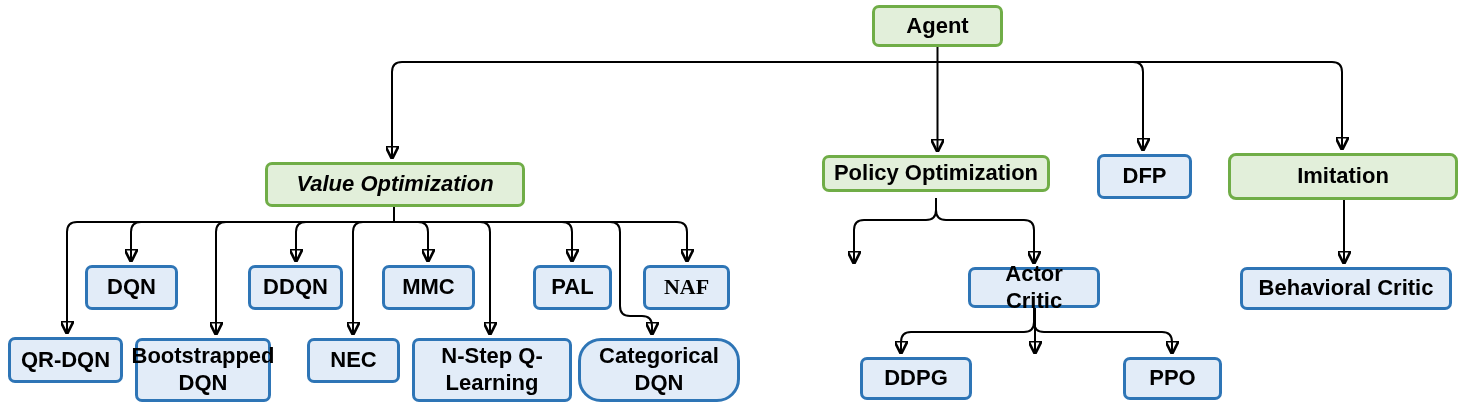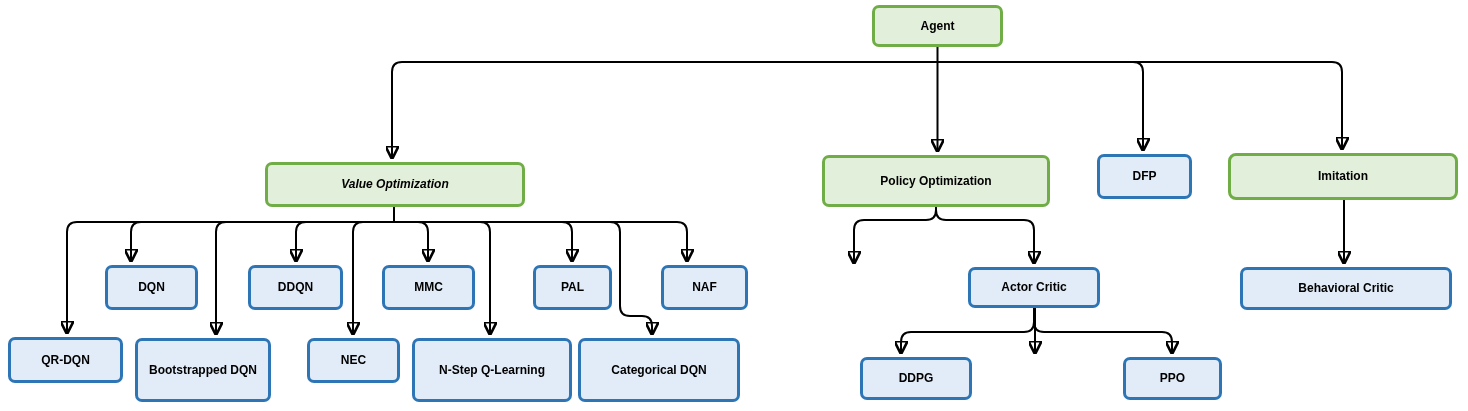--- a/index.html
+++ b/index.html
@@ -28,21 +28,21 @@
     stroke-width: 2;
   }
   .node {
     position: absolute;
     box-sizing: border-box;
     display: flex;
     align-items: center;
     justify-content: center;
     text-align: center;
     font-weight: bold;
-    font-size: 12px;
+    font-size: 22px;
     line-height: 1.22;
     color: #000000;
     border-radius: 7px;
     padding: 2px 8px;
   }
   .node.category {
     background: var(--category-fill, #e2efda);
     border: 3px solid var(--category-border, #70ad47);
   }
   .node.algorithm {
@@ -85,35 +85,35 @@
     <path d="M1034,308 L1034,322 Q1034,332 1024,332 L911,332 Q901,332 901,342 L901,353" marker-end="url(#arrow)"></path>
     <path d="M1035,308 L1035,353" marker-end="url(#arrow)"></path>
     <path d="M1034,308 L1034,322 Q1034,332 1044,332 L1162,332 Q1172,332 1172,342 L1172,353" marker-end="url(#arrow)"></path>
 
     <path d="M1344,200 L1344,263" marker-end="url(#arrow)"></path>
   </svg>
 
   <div class="node category" style="left:872px;  top:5px;   width:131px; height:42px;">Agent</div>
 
   <div class="node category" style="left:265px;  top:162px; width:260px; height:45px;font-style:italic;">Value Optimization</div>
-  <div class="node category" style="left:822px;  top:155px; width:228px; height:52px;">Policy Optimization</div>
+  <div class="node category" style="left:822px;  top:155px; width:228px; height:37px;">Policy Optimization</div>
   <div class="node algorithm" style="left:1097px; top:154px; width:95px;  height:45px;">DFP</div>
   <div class="node category" style="left:1228px; top:153px; width:230px; height:47px;border-radius:8px;">Imitation</div>
 
-  <div class="node algorithm" style="left:85px;   top:265px; width:93px;  height:45px;margin-left:20px;">DQN</div>
+  <div class="node algorithm" style="left:85px;   top:265px; width:93px;  height:45px;">DQN</div>
   <div class="node algorithm" style="left:248px;  top:265px; width:95px;  height:45px;">DDQN</div>
   <div class="node algorithm" style="left:382px;  top:265px; width:93px;  height:45px;">MMC</div>
   <div class="node algorithm" style="left:533px;  top:265px; width:79px;  height:45px;">PAL</div>
-  <div class="node algorithm" style="left:661px;  top:265px; width:87px;  height:45px;">NAF</div>
+  <div class="node algorithm" style="left:643px;  top:265px; width:87px;  height:45px;font-family:Liberation Serif, serif;">NAF</div>
 
   <div class="node algorithm" style="left:8px;    top:337px; width:115px; height:46px;">QR-DQN</div>
   <div class="node algorithm" style="left:135px;  top:338px; width:136px; height:64px;">Bootstrapped DQN</div>
   <div class="node algorithm" style="left:307px;  top:338px; width:93px;  height:45px;">NEC</div>
   <div class="node algorithm" style="left:412px;  top:338px; width:160px; height:64px;">N-Step Q-Learning</div>
-  <div class="node algorithm" style="left:578px;  top:338px; width:162px; height:64px;">Categorical DQN</div>
+  <div class="node algorithm" style="left:578px;  top:338px; width:162px; height:64px;border-radius:23px;">Categorical DQN</div>
 
   <div class="node algorithm" style="left:968px;  top:267px; width:132px; height:41px;">Actor Critic</div>
   <div class="node algorithm" style="left:1240px; top:267px; width:212px; height:43px;">Behavioral Critic</div>
 
   <div class="node algorithm" style="left:852px;  top:357px; width:112px;  height:43px;margin-left:8px;">DDPG</div>
   <div class="node algorithm" style="left:1123px; top:357px; width:99px;  height:43px;">PPO</div>
 
 </div>
 
 </body></html>

